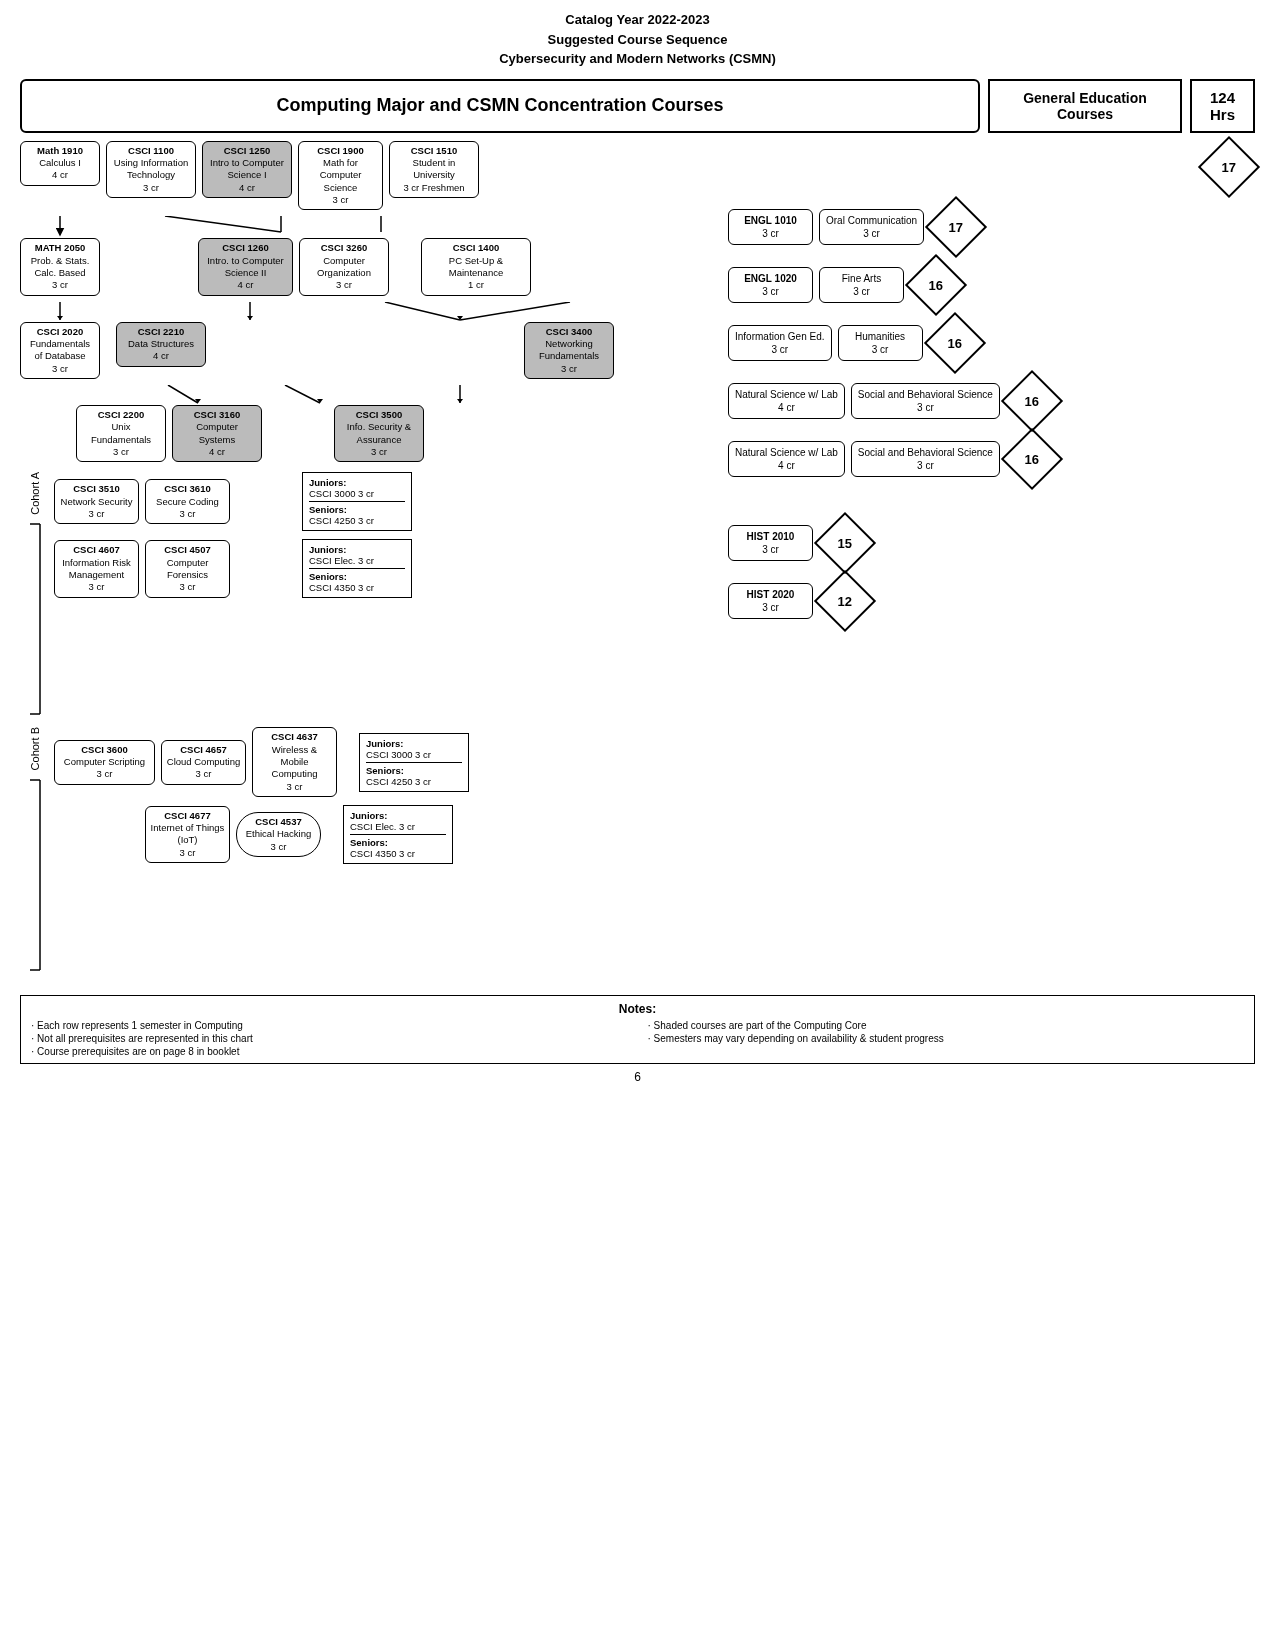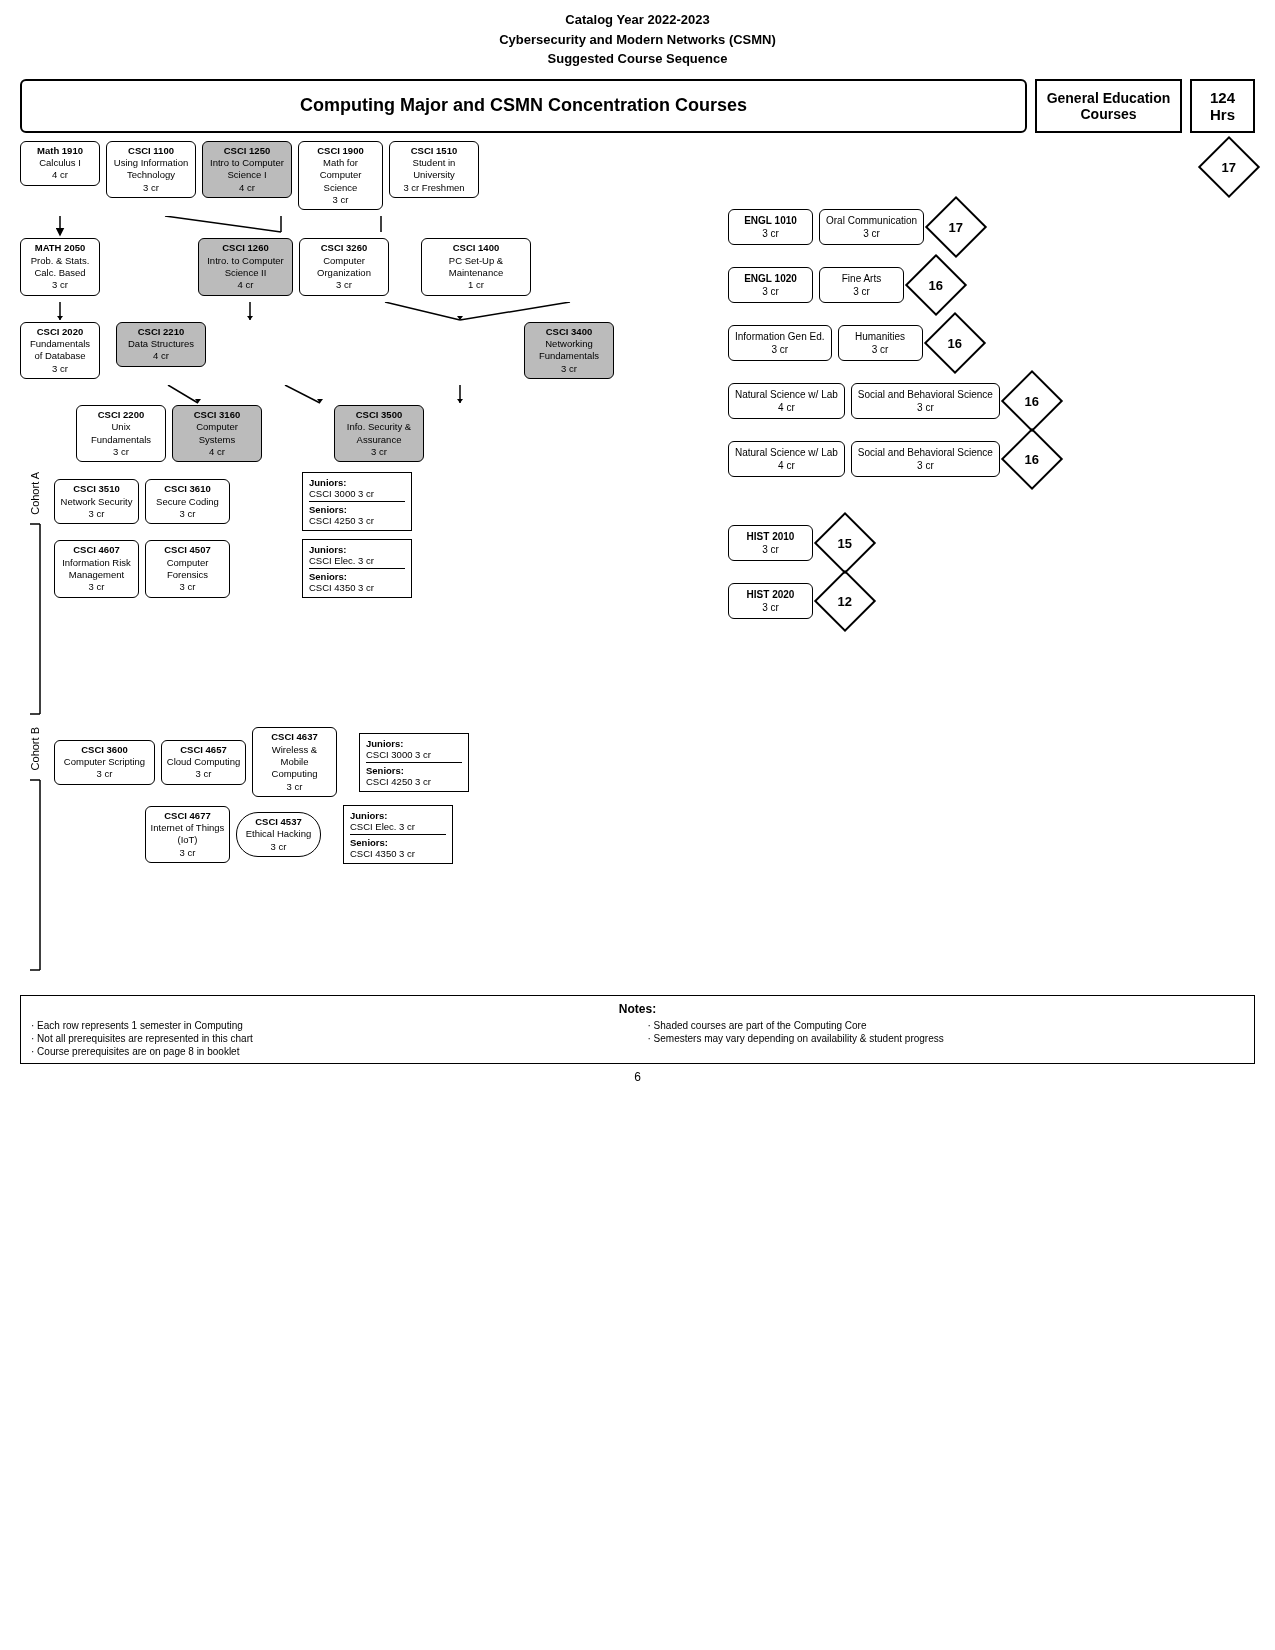--- a/index.html
+++ b/index.html
@@ -65,29 +65,29 @@
     }
     .course-cell.shaded { background: #bbb; }
   </style>
 </head>
 <body>
 
 <div class="page">
 
   <div class="header">
     <div>Catalog Year 2022-2023</div>
+    <div>Suggested Course Sequence</div>
     <div>Cybersecurity and Modern Networks (CSMN)</div>
-    <div>Suggested Course Sequence</div>
   </div>
 
   <div style="display:flex; gap:8px; margin-bottom:8px; align-items:stretch;">
     <div style="border:2px solid #000; border-radius:6px; padding:8px 16px; flex:1; display:flex; align-items:center; justify-content:center;">
       <span style="font-size:18px; font-weight:bold;">Computing Major and CSMN Concentration Courses</span>
     </div>
-    <div style="border:2px solid #000; padding:8px; text-align:center; font-size:14px; font-weight:bold; width:147px; display:flex; align-items:center; justify-content:center;">
+    <div style="border:2px solid #000; padding:8px; text-align:center; font-size:14px; font-weight:bold; width:194px; display:flex; align-items:center; justify-content:center;">
       <span>General Education Courses</span>
     </div>
     <div style="border:2px solid #000; padding:8px; text-align:center; font-size:15px; font-weight:bold; width:65px; display:flex; align-items:center; justify-content:center;">
       <span>124 Hrs</span>
     </div>
   </div>
 
   <div style="display:flex; gap:8px;">
 
     <div style="flex: 0 0 700px; position:relative;">

